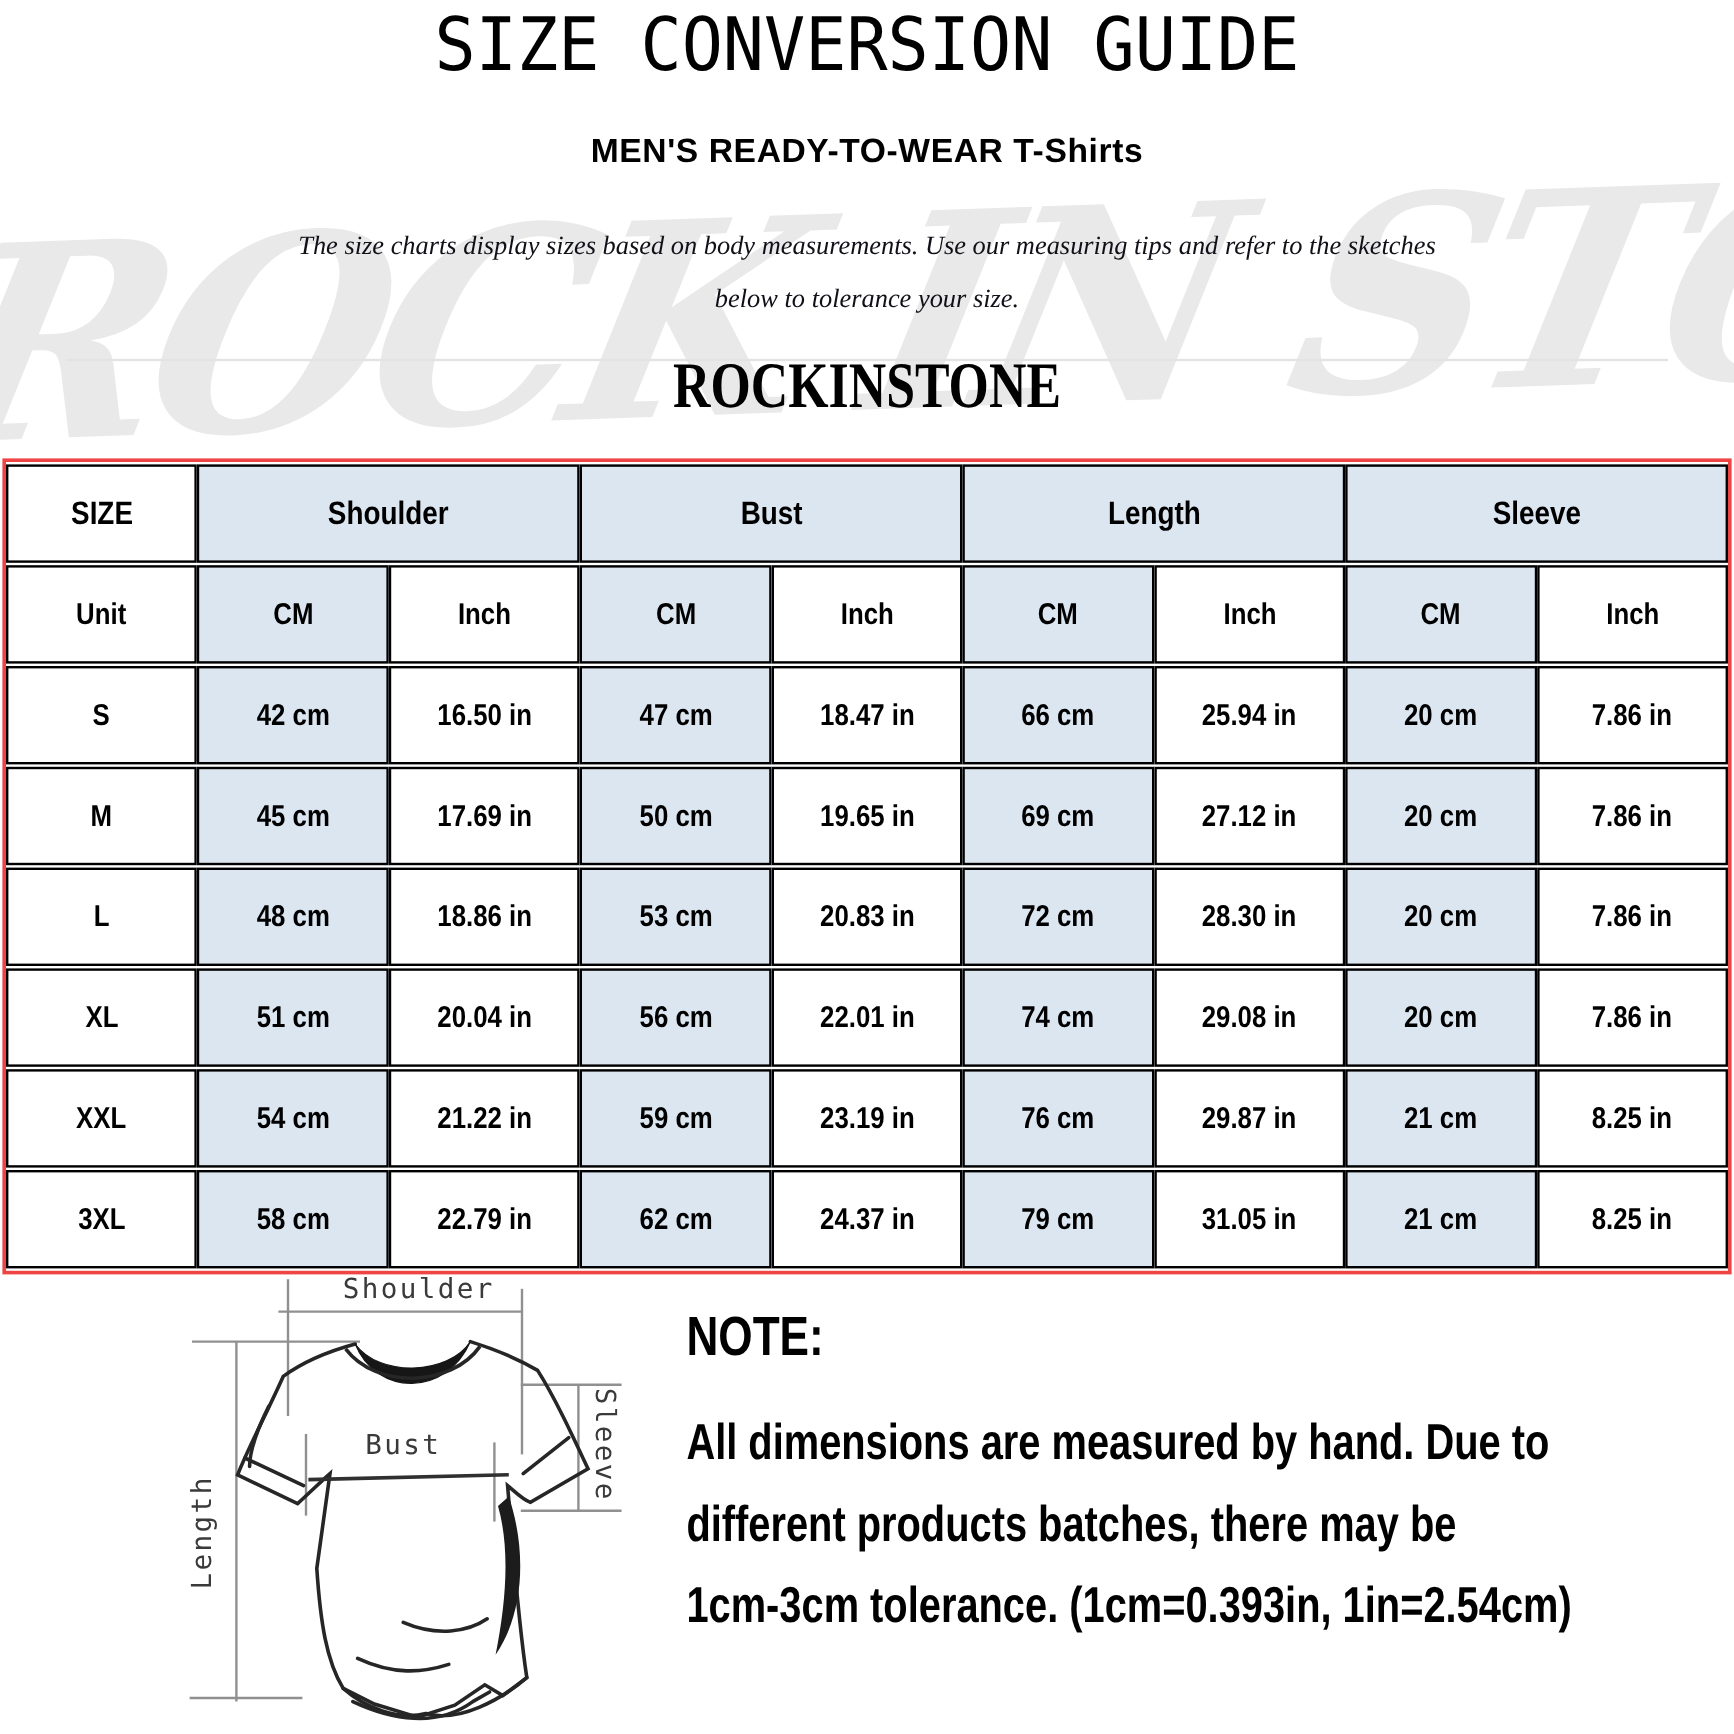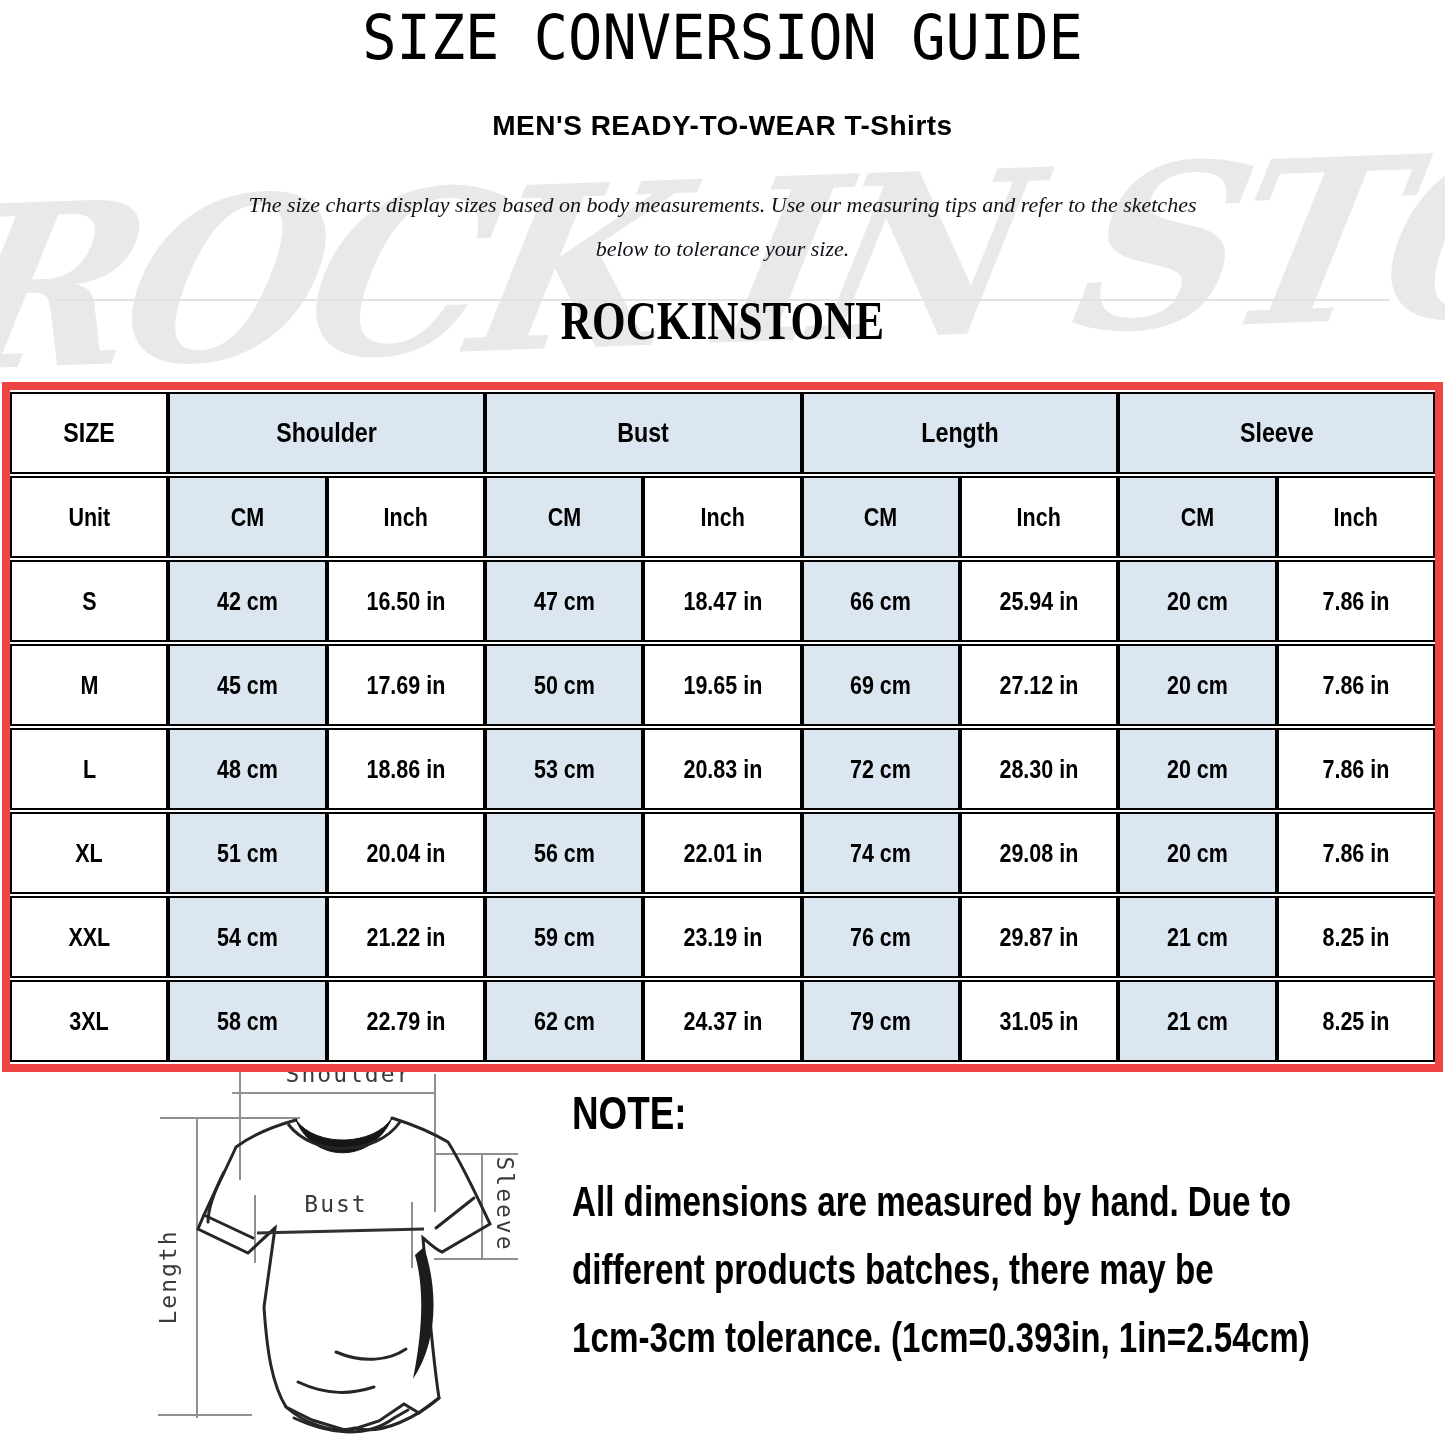--- a/index.html
+++ b/index.html
@@ -82,21 +82,21 @@
     z-index: 2;
   }
   
   table.size-table {
     position: absolute;
     top: 382px; left: 2px;
     width: 1441px;
     table-layout: fixed;
     border-collapse: separate;
     border-spacing: 0 2px;
-    border: 8px solid #ef4444;
+    border: 3px solid #ef4444;
     background: #ffffff;
     z-index: 3;
   }
   table.size-table td {
     border: 2px solid #000;
     text-align: center;
     vertical-align: middle;
     padding: 0;
     font-weight: bold;
     font-size: 25px;

